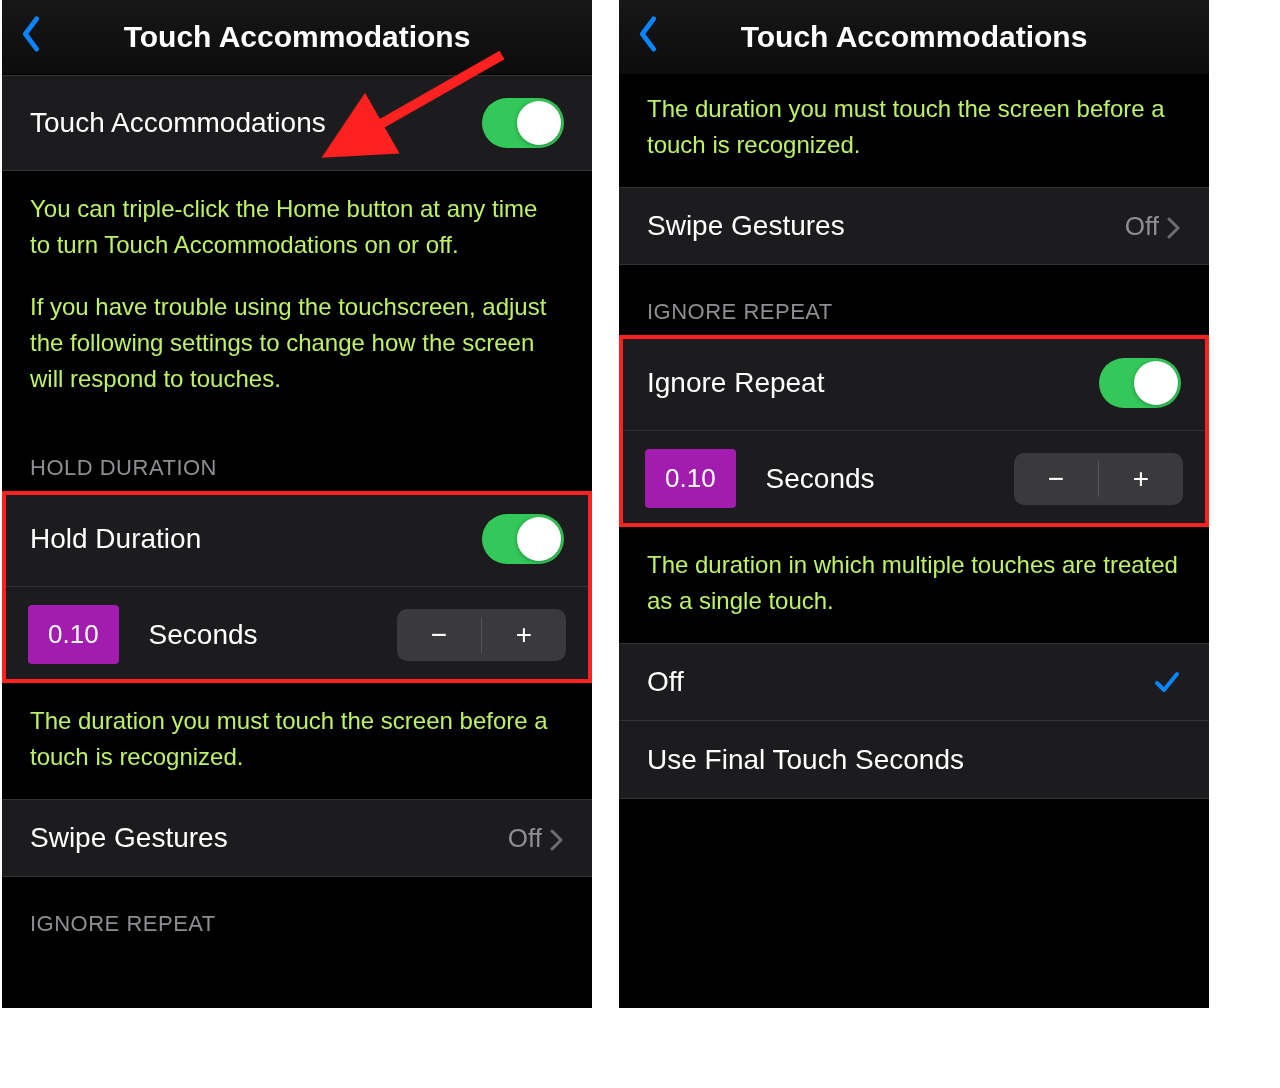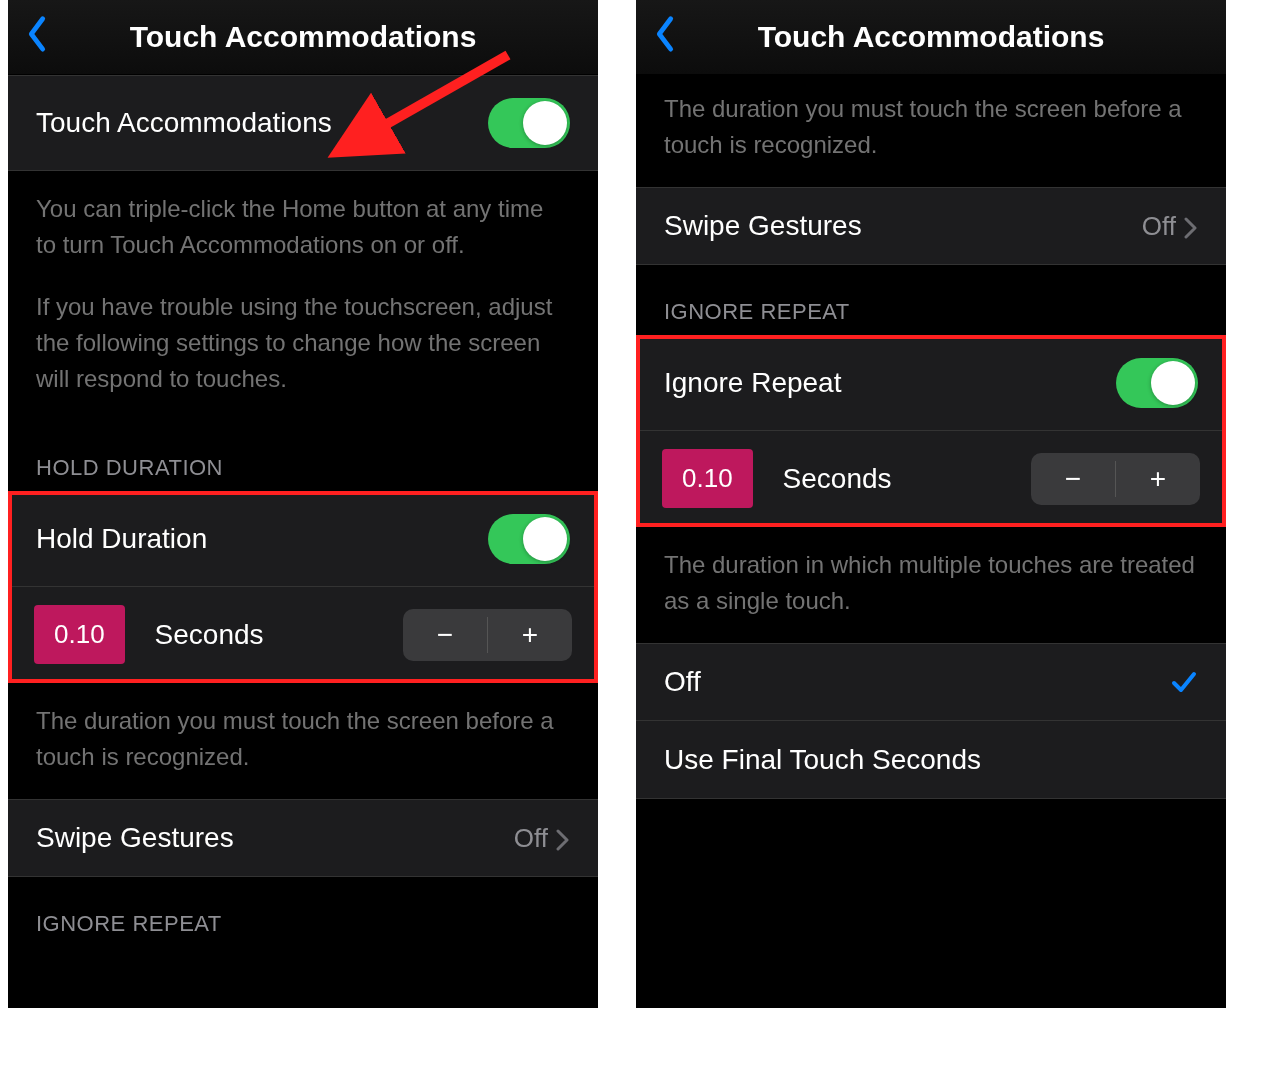--- a/index.html
+++ b/index.html
@@ -7,22 +7,22 @@
     background: #fff;
     font-family: -apple-system, BlinkMacSystemFont, "Segoe UI", Helvetica, Arial, sans-serif;
     width: 1280px;
     height: 1088px;
     display: flex;
     align-items: flex-start;
     padding-top: 0;
   }
   .canvas {
     display: flex;
-    gap: 38px;
-    padding: 0 8px;
+    gap: 27px;
+    padding: 0 2px;
   }
   .phone {
     width: 590px;
     height: 1008px;
     background: #000;
     color: #fff;
     overflow: hidden;
     position: relative;
   }
   .header {
@@ -81,21 +81,21 @@
     content: "";
     position: absolute;
     width: 44px; height: 44px;
     background: #fff;
     border-radius: 50%;
     top: 3px;
     right: 3px;
     box-shadow: 0 1px 4px rgba(0,0,0,0.3);
   }
   .footer-text, .header-text {
-    color: #737373;
+    color: #bef264;
     font-size: 24px;
     padding: 20px 28px 24px;
     line-height: 1.5;
   }
   .footer-text.two-para p + p { margin-top: 26px; }
   .section-header {
     color: #8e8e93;
     font-size: 22px;
     letter-spacing: 0.5px;
     text-transform: uppercase;
@@ -103,21 +103,21 @@
   }
   .stepper-row {
     background: #1c1c1e;
     border-bottom: 0.5px solid #333;
     padding: 18px 26px;
     display: flex;
     align-items: center;
     gap: 30px;
   }
   .stepper-value {
-    background: #be185d;
+    background: #a21caf;
     padding: 14px 20px;
     border-radius: 4px;
     font-size: 26px;
     min-width: 90px;
   }
   .stepper-label {
     font-size: 28px;
     flex: 1;
   }
   .stepper {

